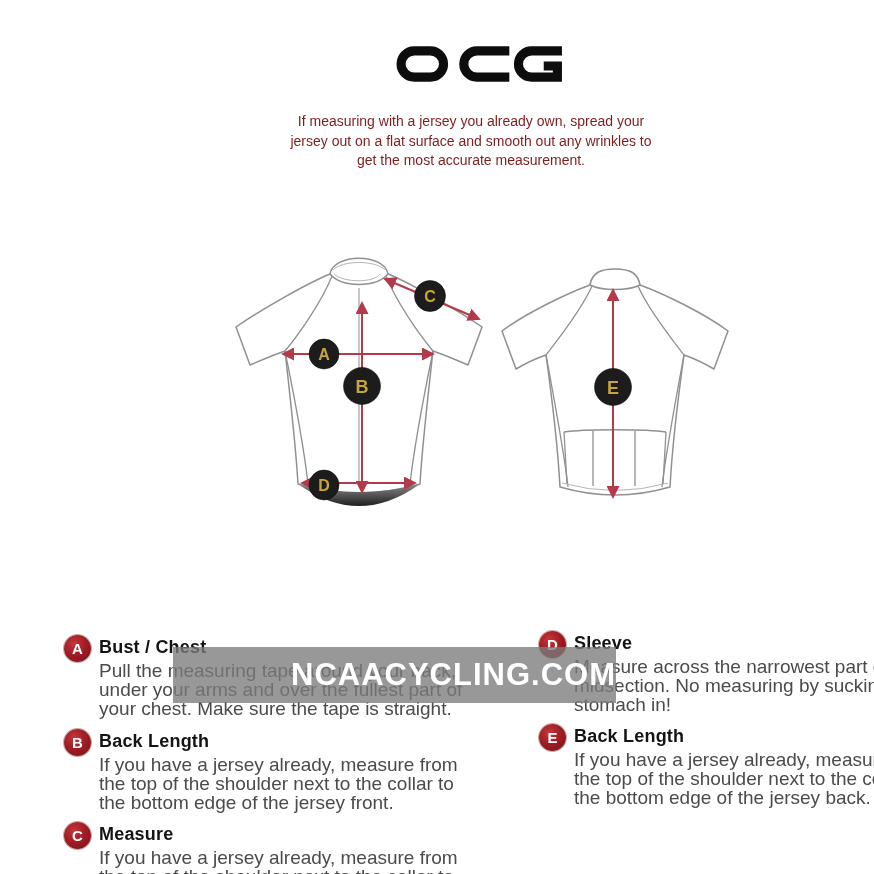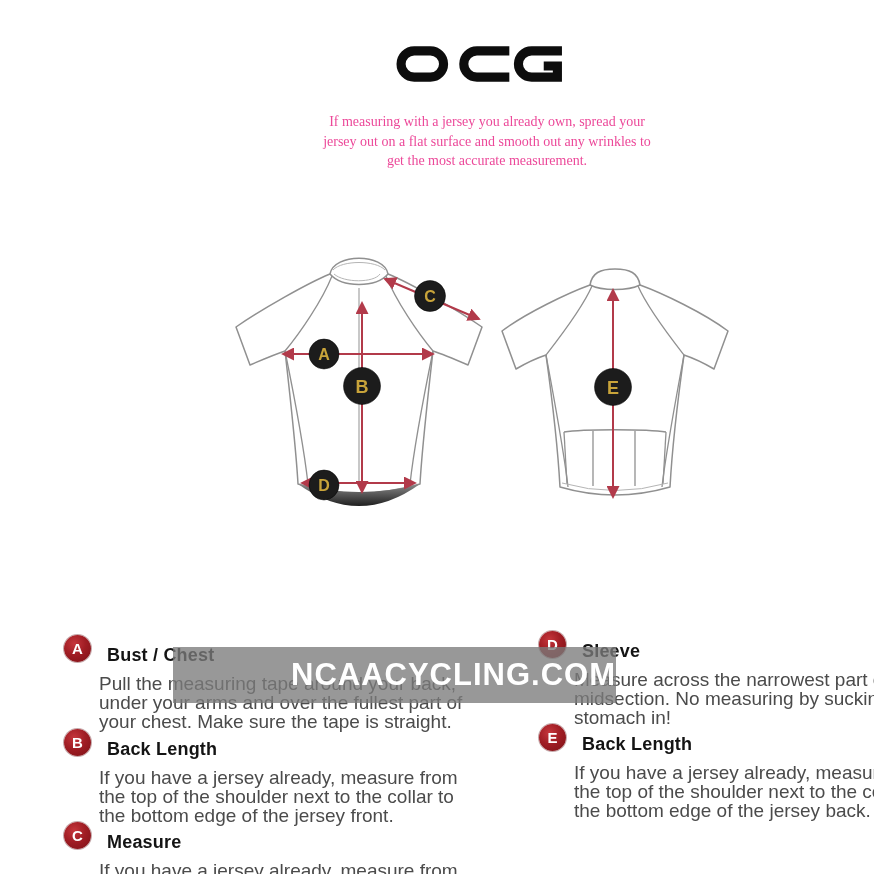--- a/index.html
+++ b/index.html
@@ -8,23 +8,23 @@
     background:#ffffff;
     font-family:"Liberation Sans", sans-serif;
   }
   .abs{position:absolute;}
 
   
   .logo{left:396px;top:44px;width:170px;height:40px;}
 
   
   .intro{
-    left:252px;top:112px;width:470px;
-    font-size:14px;line-height:19.5px;color:#ec4899;
-    text-align:center;white-space:pre-line;font-family:Liberation Serif, serif;
+    left:236px;top:112px;width:470px;
+    font-size:14px;line-height:19.5px;color:#7f1d1d;
+    text-align:center;white-space:pre-line;
   }
 
   
   .front-jersey{left:228px;top:243px;width:256px;height:272px;}
   .back-jersey{left:488px;top:243px;width:256px;height:272px;}
 
   
   .section{position:absolute;display:flex;align-items:flex-start;gap:8px;}
   .sec-a{top:637px;left:64px;width:390px;}
   .sec-b{top:731px;left:64px;width:390px;}
@@ -33,21 +33,21 @@
   .sec-e{top:726px;left:539px;width:400px;}
 
   .badge{
     width:27px;height:27px;border-radius:50%;flex:0 0 27px;margin-top:-2px;
     background:radial-gradient(circle at 38% 32%, #c5363c 0%, #a01d24 45%, #7c1016 100%);
     color:#ffffff;font-weight:bold;font-size:15px;
     display:flex;align-items:center;justify-content:center;
     box-shadow:0 0 0 1px rgba(90,10,14,.35);
   }
   .sec-text h3{
-    margin:8px;font-size:18px;line-height:21px;font-weight:bold;color:#141414;
+    margin:0;font-size:18px;line-height:21px;font-weight:bold;color:#141414;
     letter-spacing:.2px;
   }
   .sec-text p{
     margin:3px 0 0 0;font-size:19px;line-height:19px;color:#4b4b4b;
     white-space:pre;
   }
 
   
   .watermark{
     left:173px;top:647px;width:443px;height:56px;

